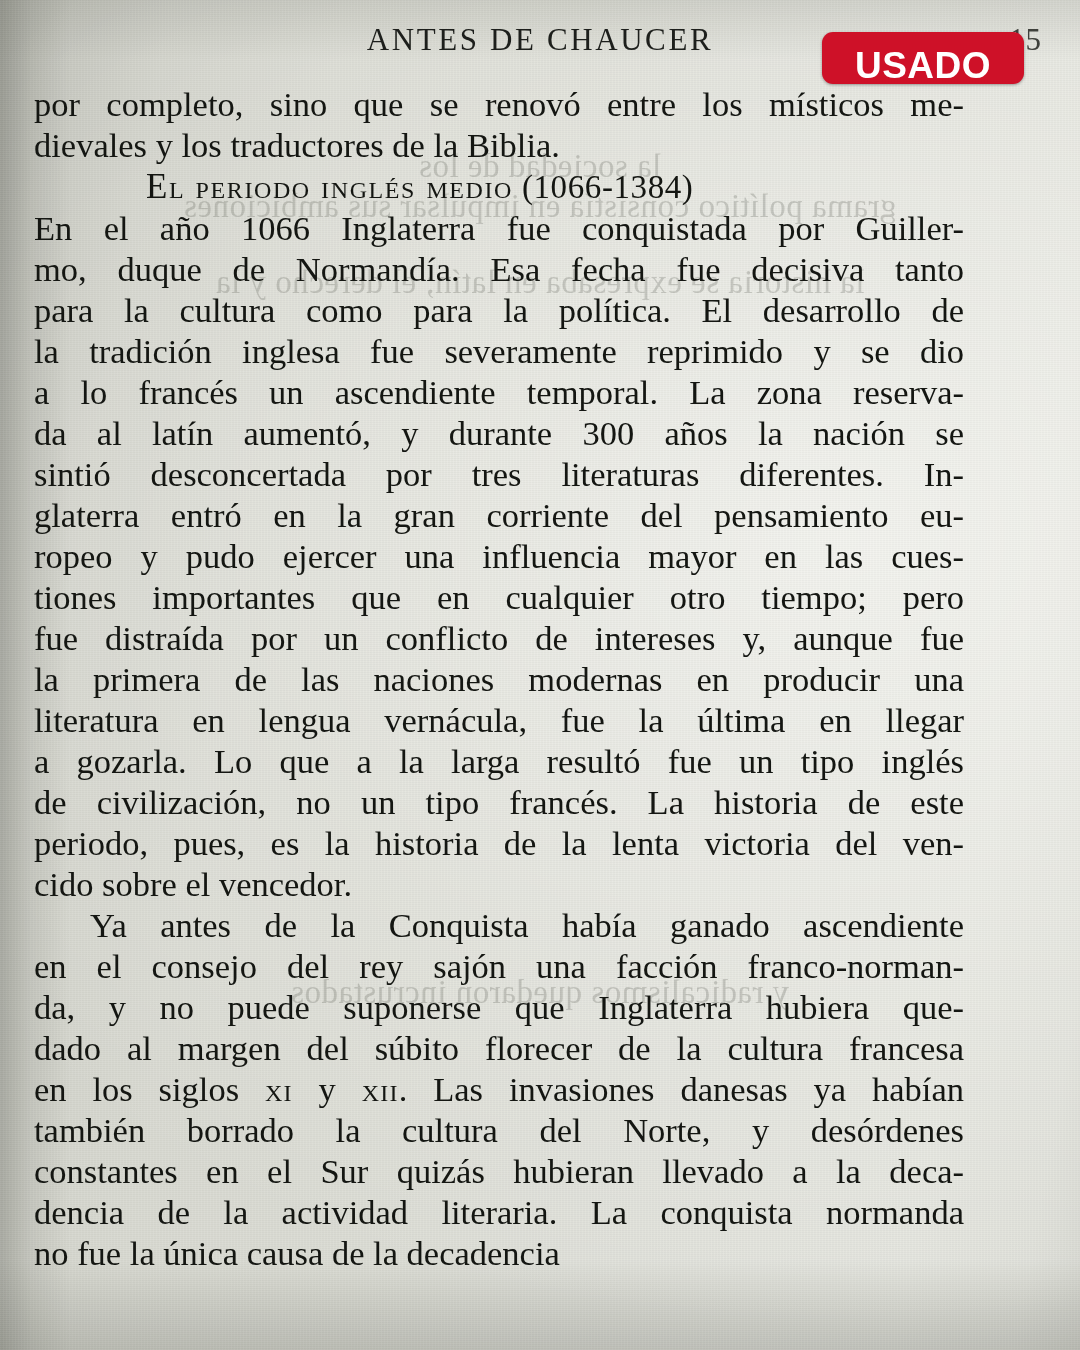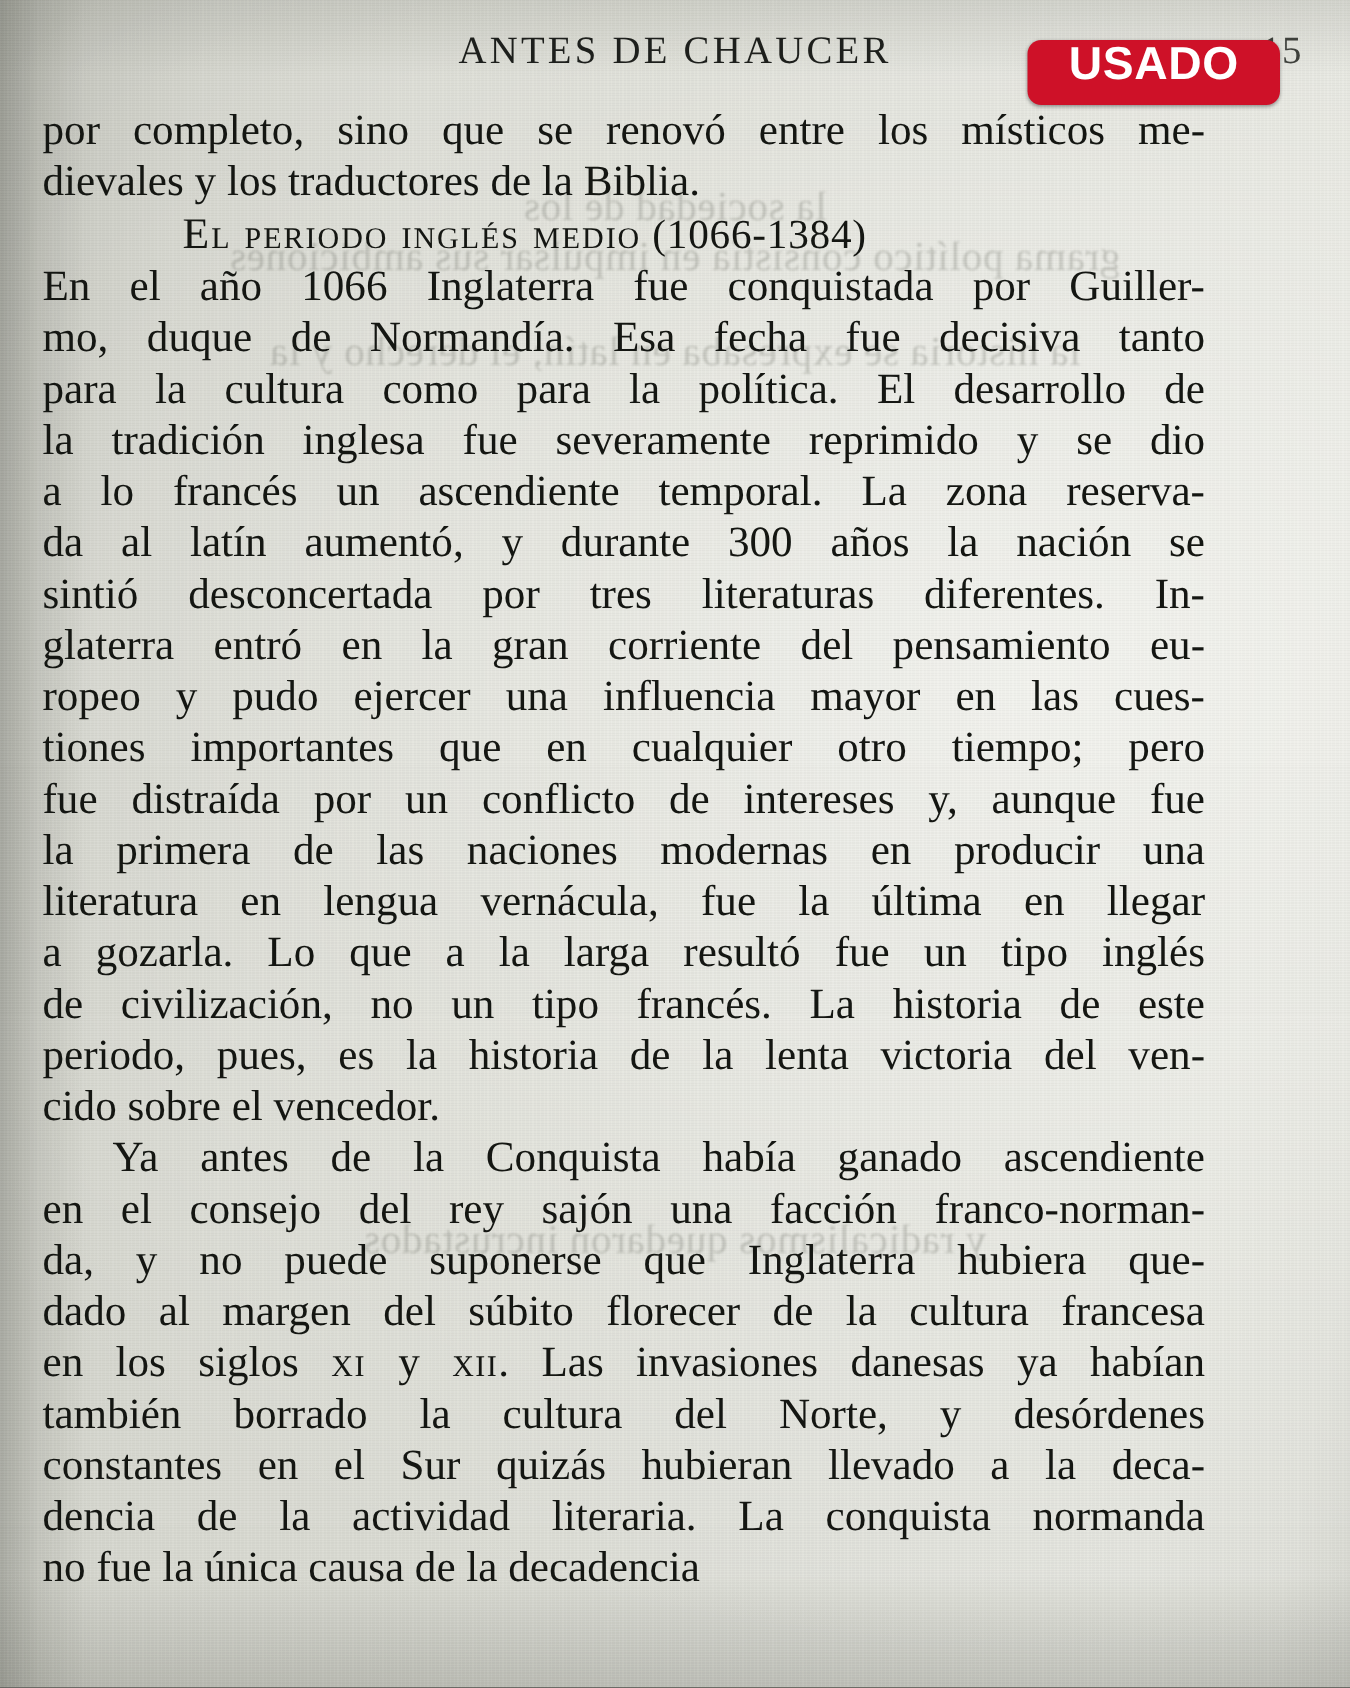--- a/index.html
+++ b/index.html
@@ -141,21 +141,21 @@
   
   .badge {
     position: absolute;
     left: 822px;
     top: 32px;
     width: 202px;
     height: 52px;
     border-radius: 11px;
     background: #ce1128;
     display: flex;
-    align-items: flex-start;
+    align-items: flex-end;
     justify-content: center;
     box-shadow: 0 1px 3px rgba(0,0,0,0.35);
   }
   .badge-text {
     color: #ffffff;
     font-family: "Liberation Sans", "DejaVu Sans", sans-serif;
     font-weight: bold;
     font-size: 37px;
     letter-spacing: 0.5px;
     line-height: 1;

